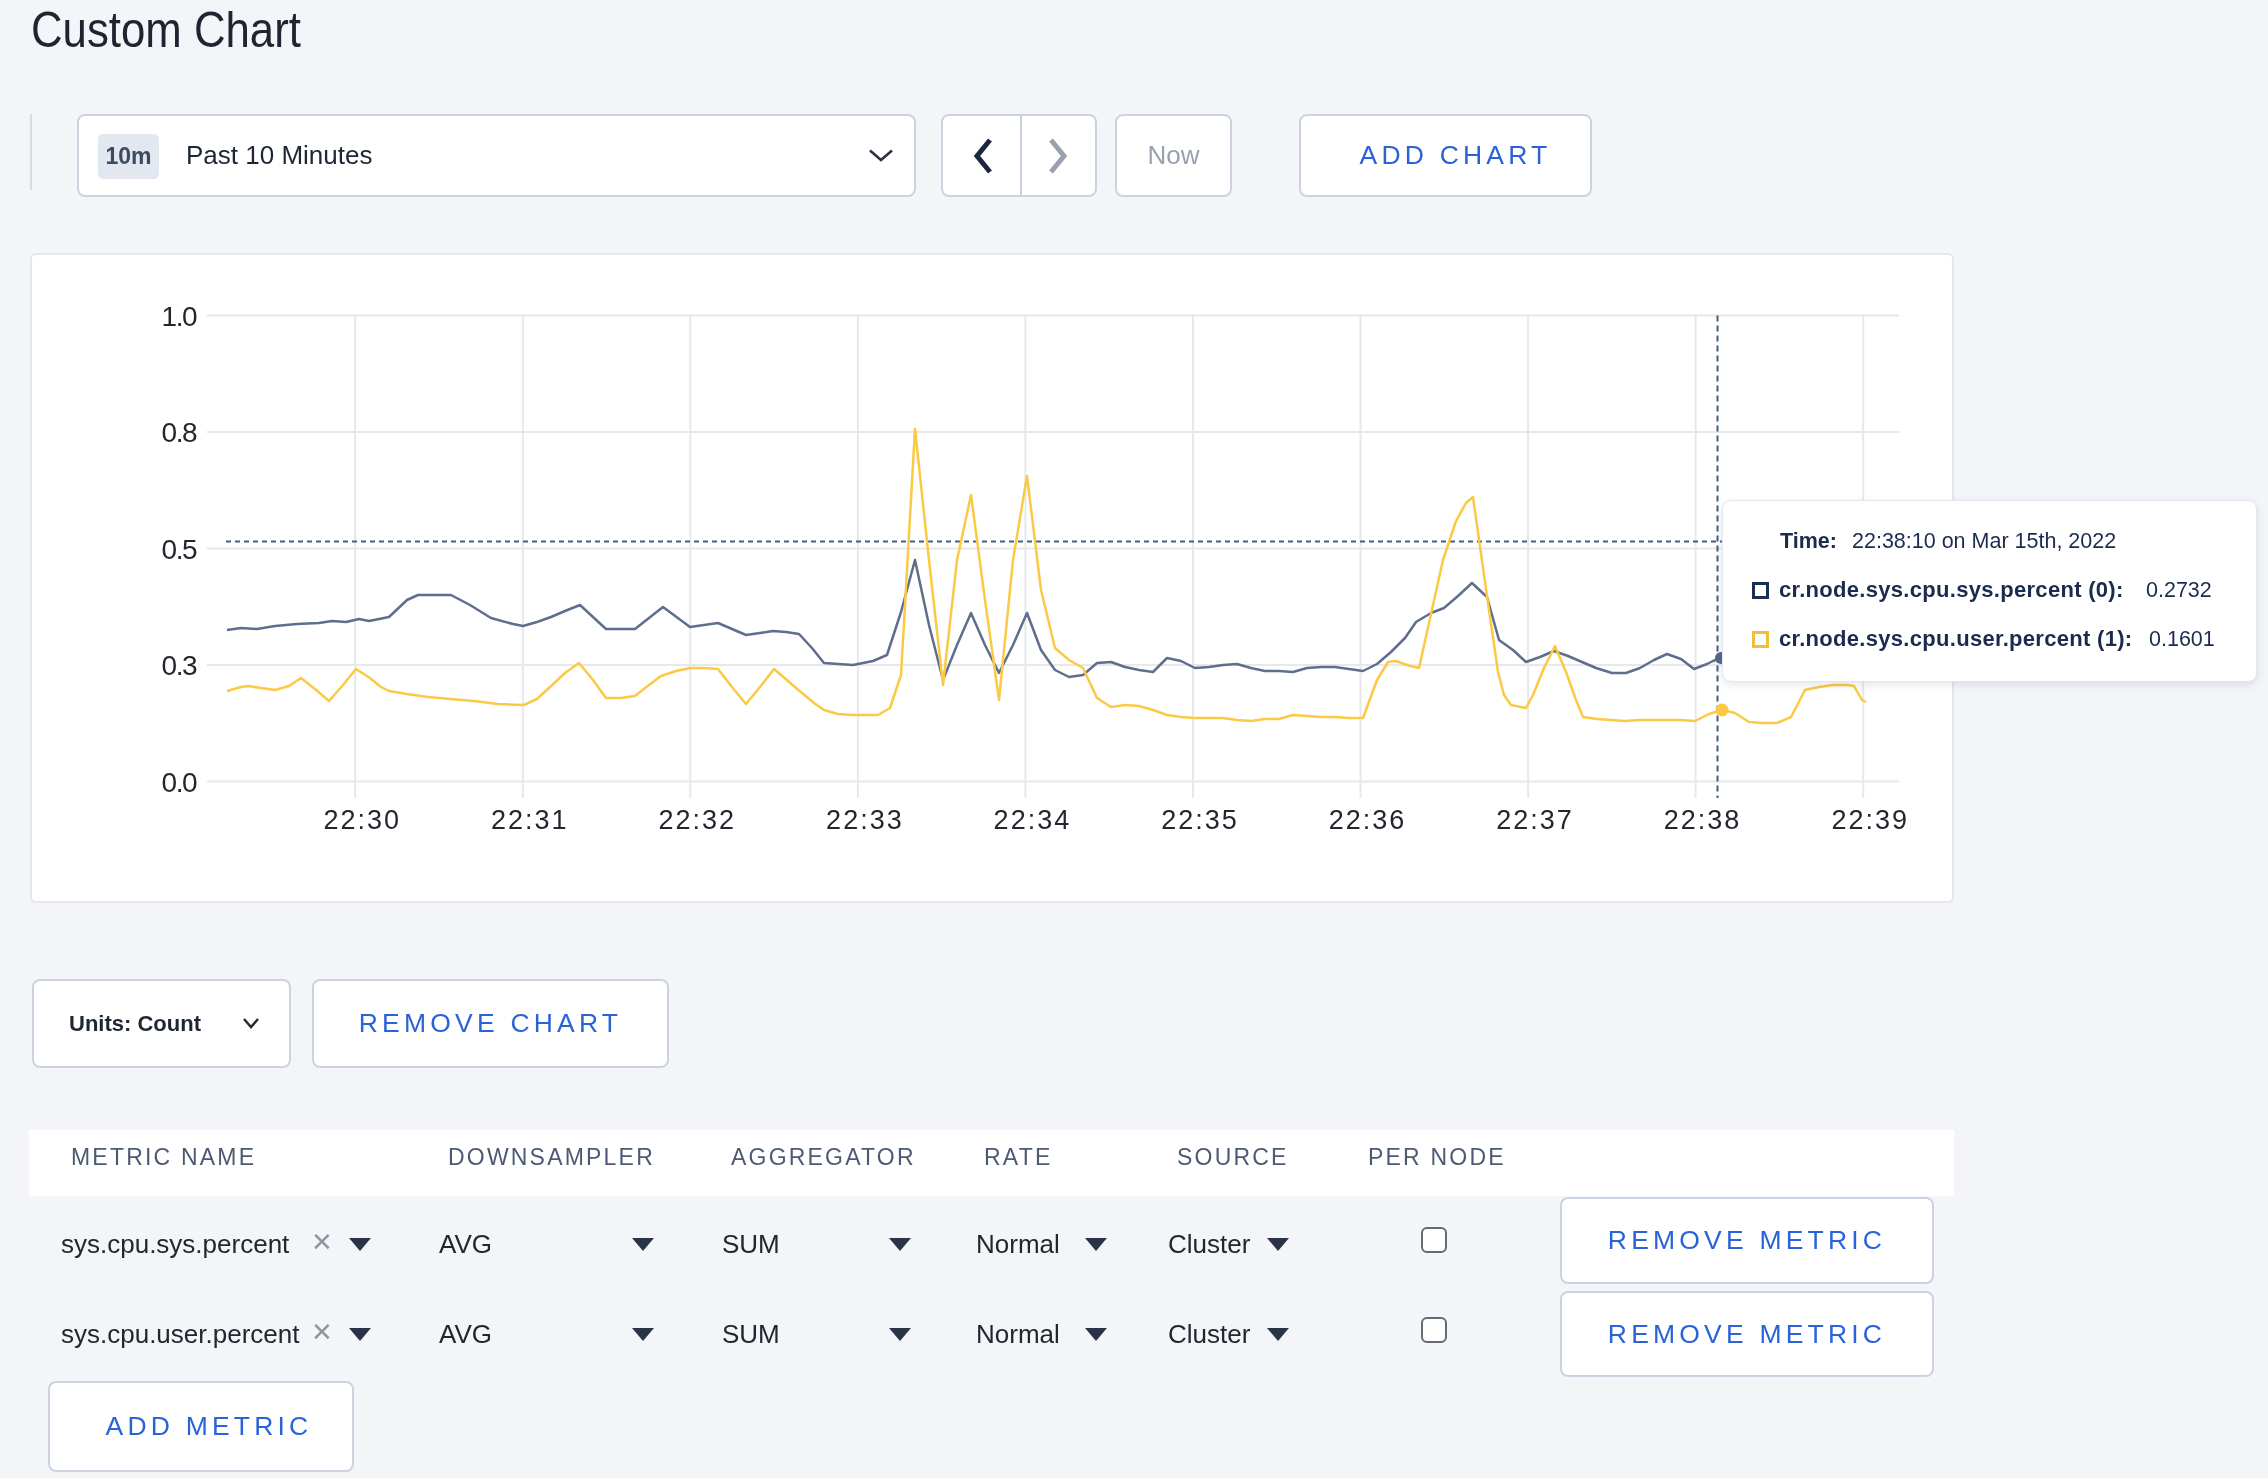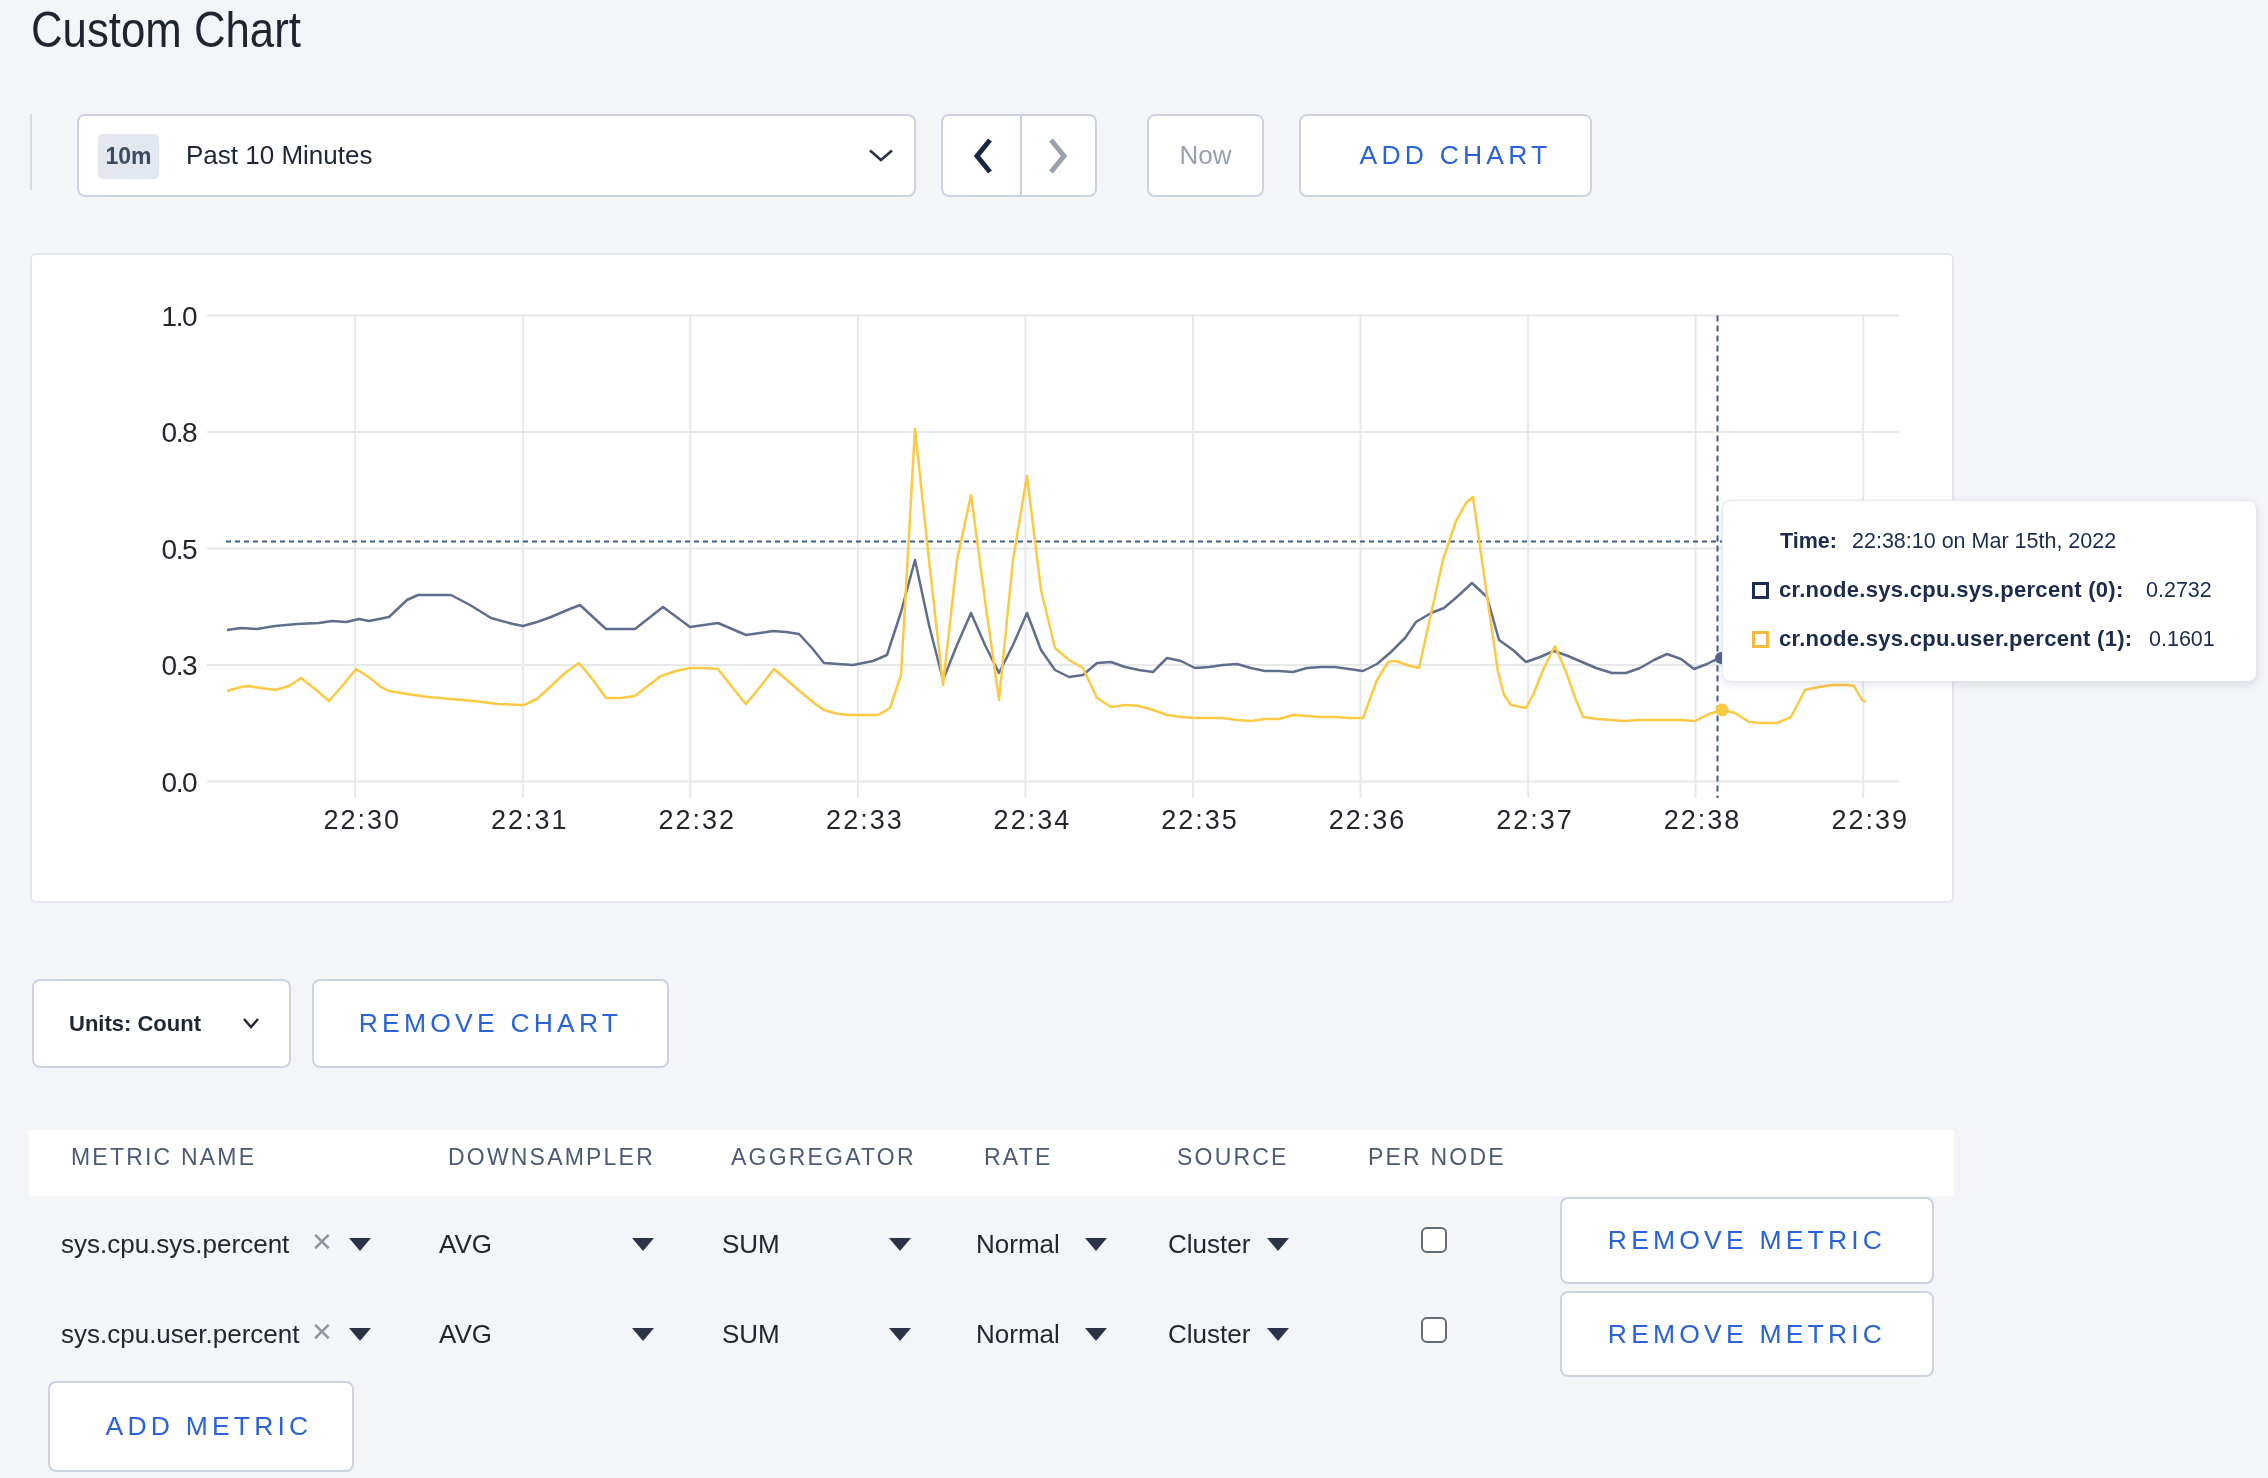--- a/index.html
+++ b/index.html
@@ -26,21 +26,21 @@
 <div class="box" style="left:941px; top:114px; width:156px; height:83px;">
   <div class="abs" style="left:77px; top:0; width:2px; height:79px; background:#c9d0dd;"></div>
   <svg class="abs" style="left:29px; top:21px;" width="22" height="38" viewBox="0 0 22 38">
       <polyline points="18,3 5,19 18,35" fill="none" stroke="#1b2740" stroke-width="5"></polyline>
     </svg>
   <svg class="abs" style="left:104px; top:21px;" width="22" height="38" viewBox="0 0 22 38">
       <polyline points="4,3 17,19 4,35" fill="none" stroke="#99a1ae" stroke-width="5"></polyline>
     </svg>
 </div>
 
-<div class="box" style="left:1115px; top:114px; width:117px; height:83px; text-align:center; line-height:79px; font-size:26px; color:#99a1ae; font-weight:500;margin-left:32px;">Now</div>
+<div class="box" style="left:1115px; top:114px; width:117px; height:83px; text-align:center; line-height:79px; font-size:26px; color:#99a1ae; font-weight:500;">Now</div>
 
 <div class="box btntxt" style="left:1299px; top:114px; width:293px; height:83px; line-height:79px;padding-left:20px;">ADD CHART</div>
 
 <div class="abs" style="left:30px; top:253px; width:1924px; height:650px; background:#fff; border:2px solid #e4e7ed; border-radius:6px;"></div>
 <div class="abs" style="left:30px; top:253px; width:1924px; height:650px;margin-left:16px;">
 <svg id="chart" width="1924" height="650" viewBox="0 0 1924 650">
 <line x1="161" y1="62.6" x2="1853" y2="62.6" stroke="#e7e8ea" stroke-width="2"></line>
 <line x1="161" y1="179.1" x2="1853" y2="179.1" stroke="#e7e8ea" stroke-width="2"></line>
 <line x1="161" y1="295.6" x2="1853" y2="295.6" stroke="#e7e8ea" stroke-width="2"></line>
 <line x1="161" y1="412.1" x2="1853" y2="412.1" stroke="#e7e8ea" stroke-width="2"></line>

